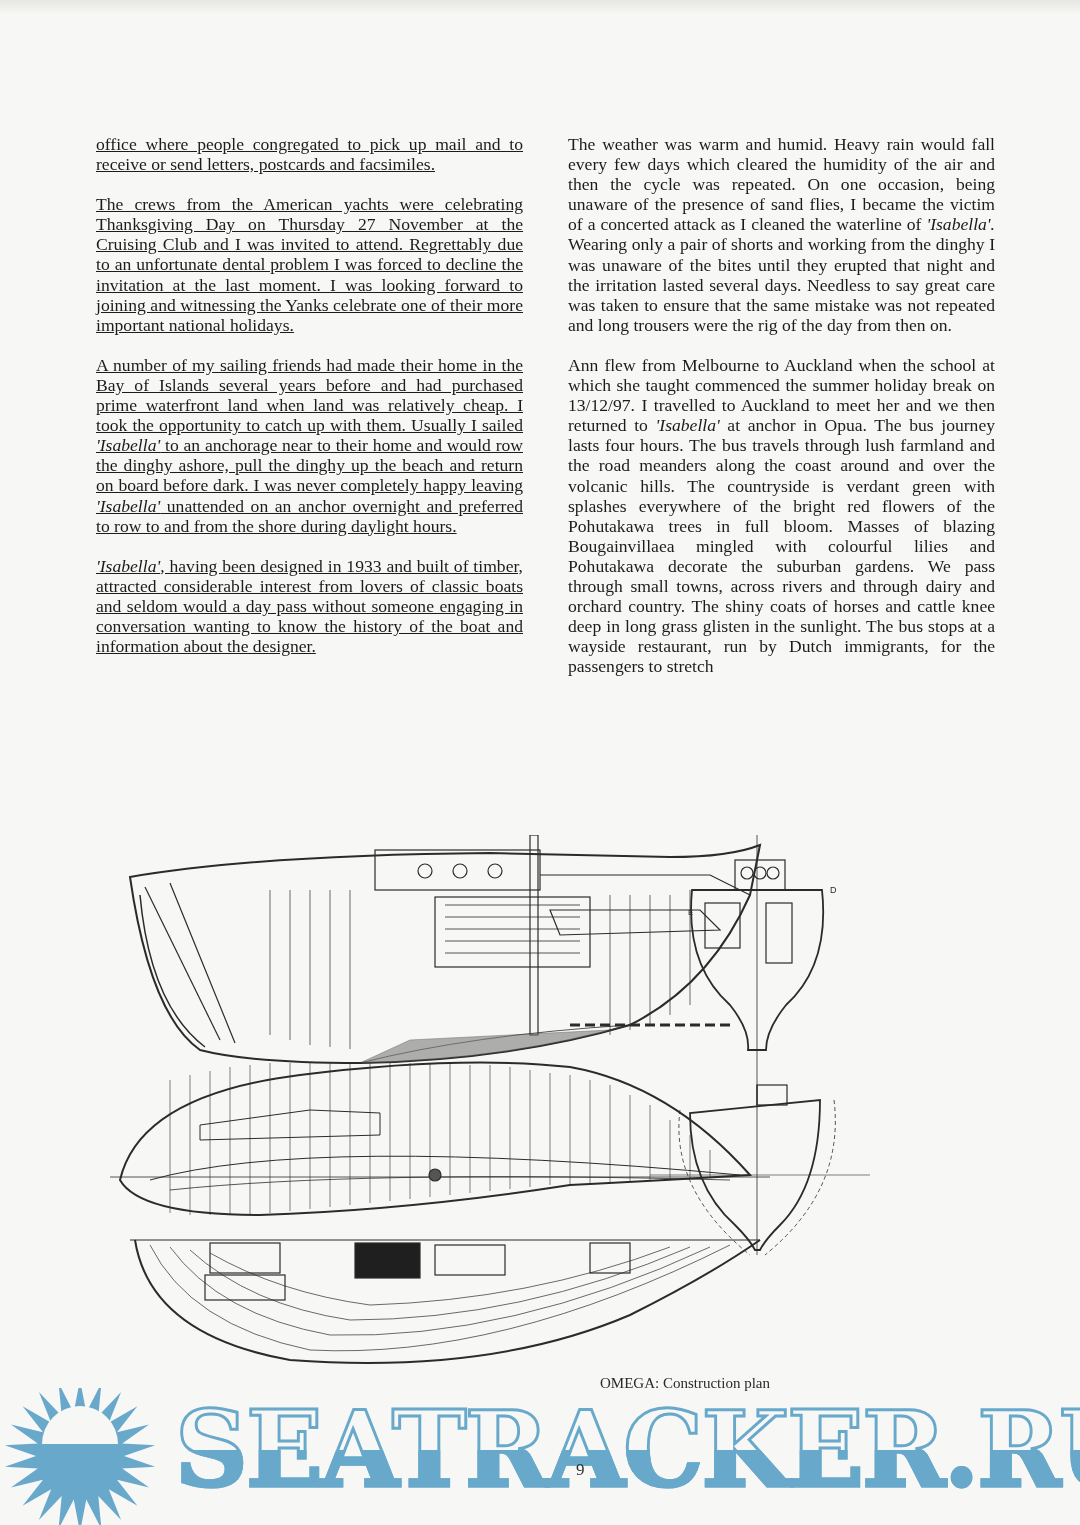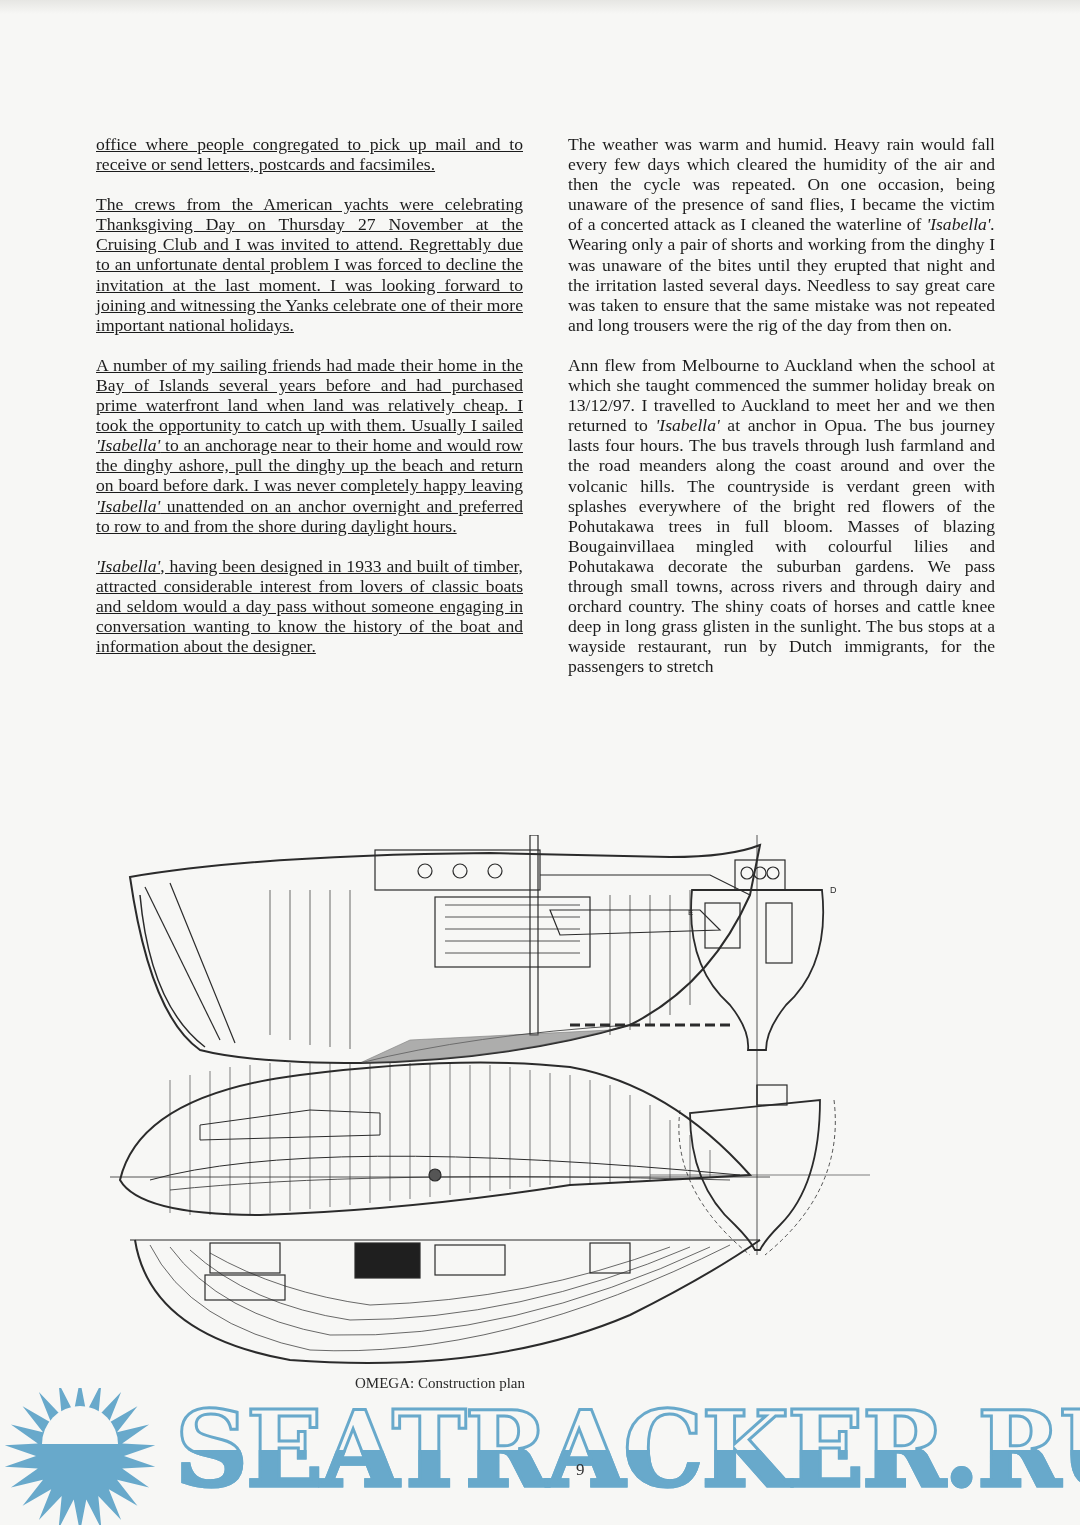--- a/index.html
+++ b/index.html
@@ -22,21 +22,21 @@
   .col-right { left: 562px; margin-left: 6px; }
   .column p { margin: 0 0 20px 0; }
   .column p:last-child { margin-bottom: 0; }
   .ital { font-style: italic; }
 
   
   .figure { position: absolute; left: 110px; top: 835px; width: 900px; height: 540px; }
   .figure svg { position: absolute; left: 0; top: 0; }
   .caption {
     position: absolute; left: 0; width: 660px; top: 1375px;
-    text-align: center; font-size: 15px; color: #2a2a2a;
+    text-align: right; font-size: 15px; color: #2a2a2a;
   }
 
   
   .watermark { position: absolute; left: 0; top: 1388px; width: 1080px; height: 137px; }
   .wm-text {
     position: absolute; left: 175px; top: 1400px;
     font-family: "DejaVu Serif", serif; font-weight: bold;
     font-size: 104px; line-height: 100px; letter-spacing: -2px;
     transform: scaleX(0.97); transform-origin: left top;
     color: transparent;

